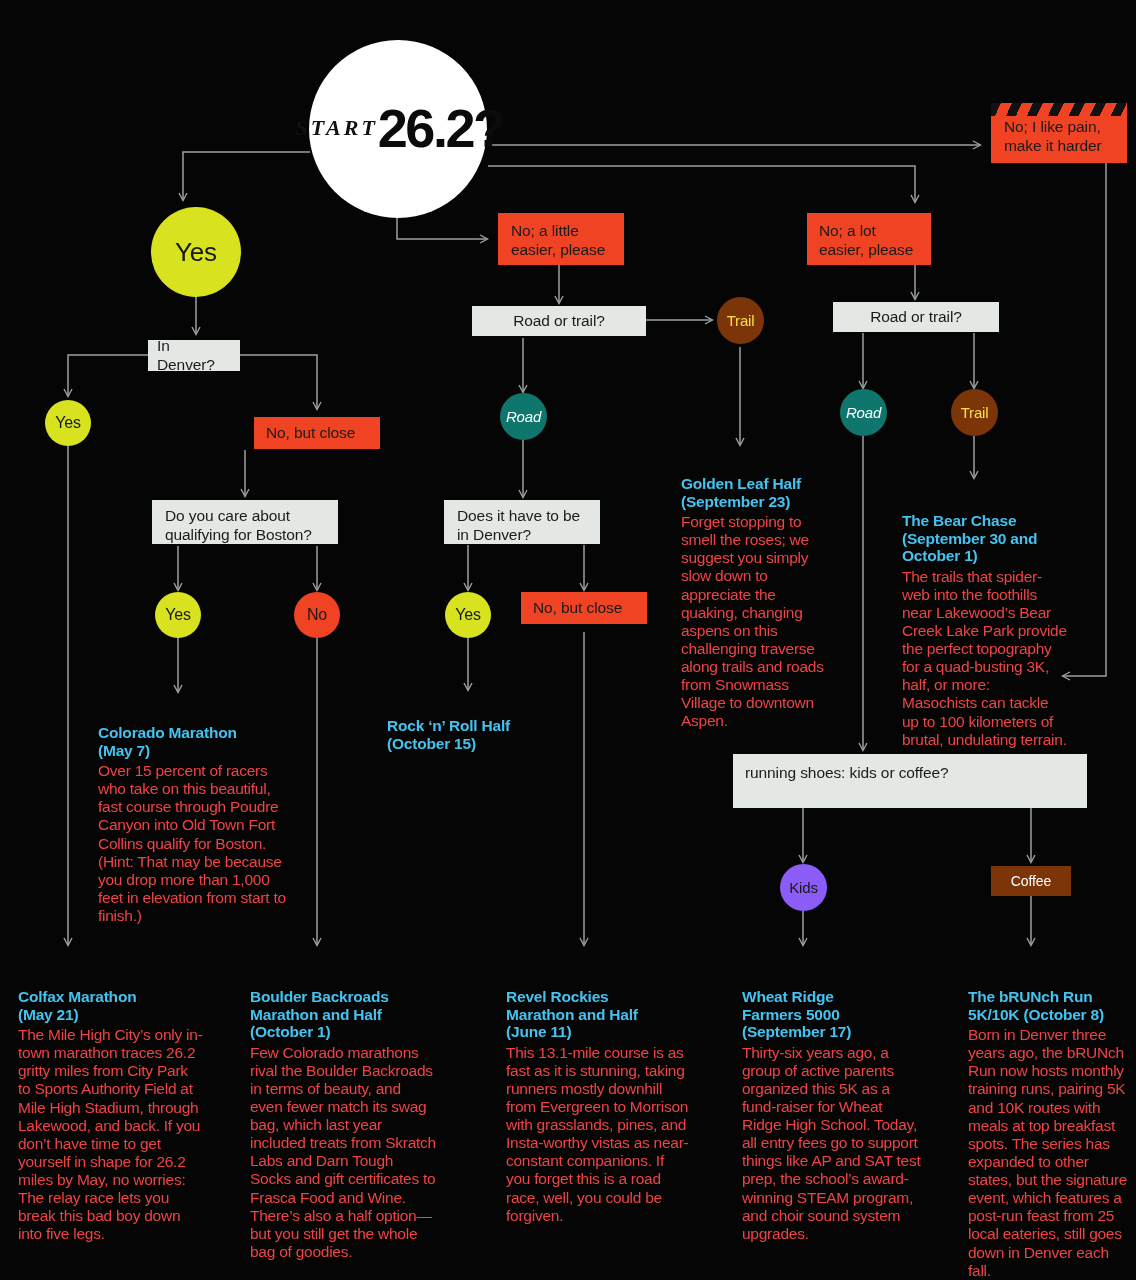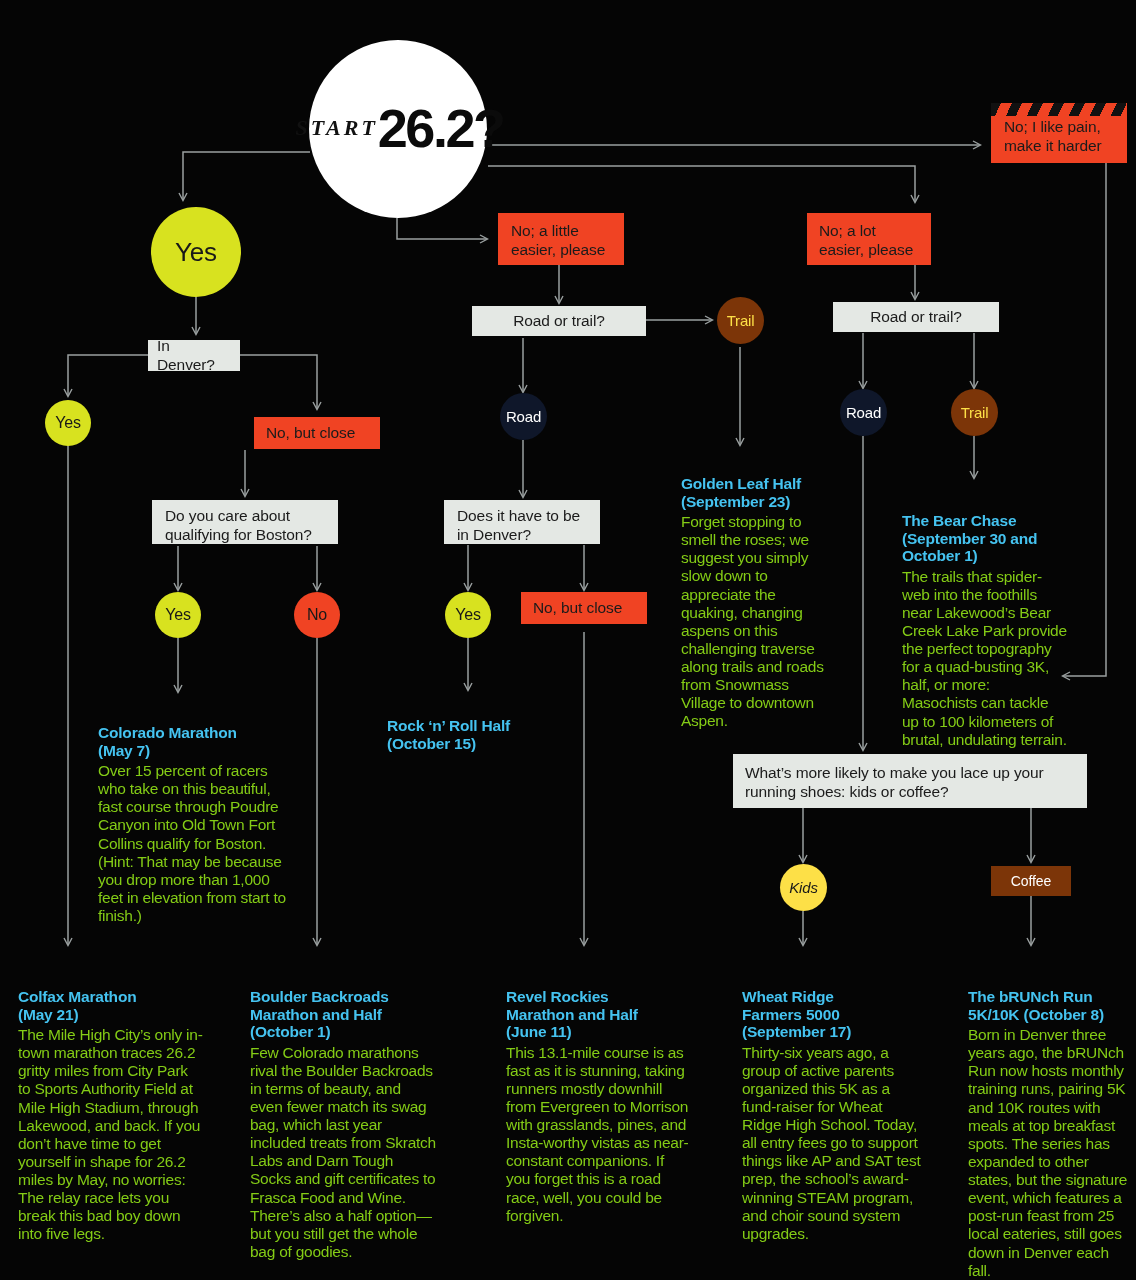--- a/index.html
+++ b/index.html
@@ -71,23 +71,23 @@
   .circle {
     border-radius: 50%;
     display: flex;
     align-items: center;
     justify-content: center;
     text-align: center;
     letter-spacing: -0.2px;
   }
   .c-yes      { background: #d8e21f; color: #181818; }
   .c-no       { background: #f04323; color: #181818; }
-  .c-road     { background: #0f172a; color: #ffffff; }
+  .c-road     { background: #0f766e; color: #ffffff; font-style: italic; }
   .c-trail    { background: #7c3508; color: #fde047; }
-  .c-kids     { background: #fde047; color: #181818; font-style: italic; }
+  .c-kids     { background: #8b5cf6; color: #181818; }
   
   #start-circle {
     position: absolute;
     left: 309px; top: 40px;
     width: 178px; height: 178px;
     border-radius: 50%;
     background: #ffffff;
     z-index: 4;
     display: flex;
     flex-direction: row;
@@ -119,21 +119,21 @@
   .race h3 {
     color: #45c3f0;
     font-size: 15.5px;
     font-weight: bold;
     line-height: 1.13;
     letter-spacing: -0.2px;
     margin-bottom: 3px;
     margin-top: 27px;
   }
   .race p {
-    color: #84cc16;
+    color: #ef4444;
     font-size: 15.5px;
     line-height: 1.17;
     letter-spacing: -0.25px;
   }
 </style>
 </head>
 <body>
 
 <div id="stage">
 
@@ -292,21 +292,20 @@
 
   <div class="node circle c-road" style="left:840px; top:389px; width:47px; height:47px; font-size:15px;">
     <span>Road</span>
   </div>
 
   <div class="node circle c-trail" style="left:951px; top:389px; width:47px; height:47px; font-size:15px;">
     <span>Trail</span>
   </div>
 
   <div class="node qbox" style="left:733px; top:754px; width:354px; height:54px; display:block; padding:10px 12px;">
-    <div>What’s more likely to make you lace up your</div>
     <div>running shoes: kids or coffee?</div>
   </div>
 
   <div class="node circle c-kids" style="left:780px; top:864px; width:47px; height:47px; font-size:15px;">
     <span>Kids</span>
   </div>
 
   <div class="node chip-brown" style="left:991px; top:866px; width:80px; height:30px; justify-content:center; padding:5px 10px;">
     <span>Coffee</span>
   </div>

